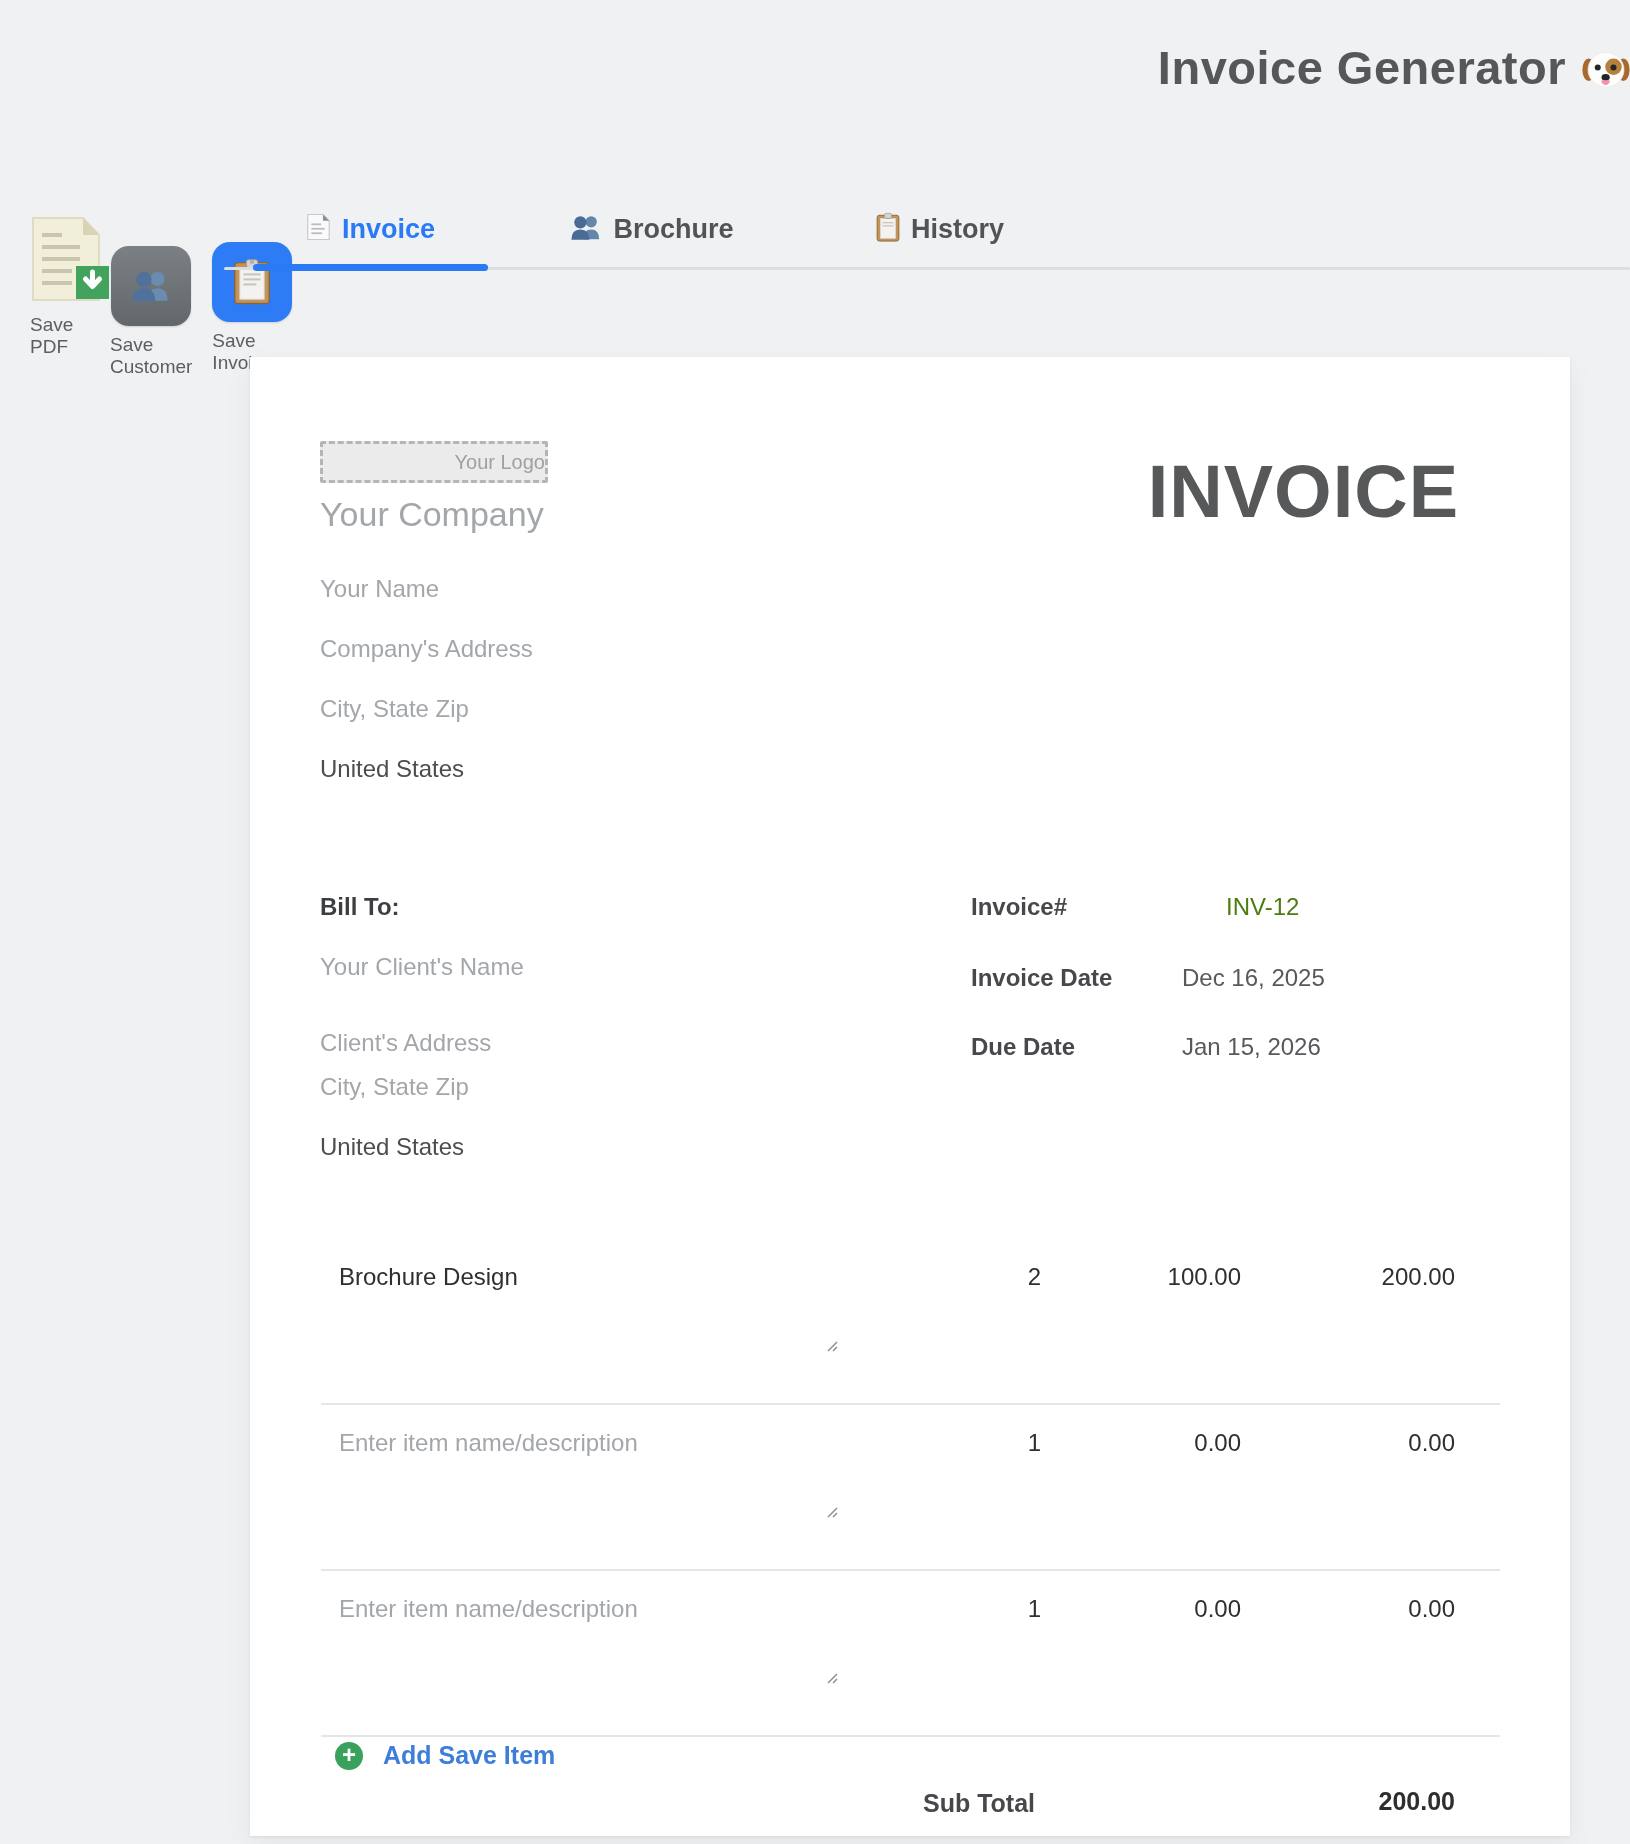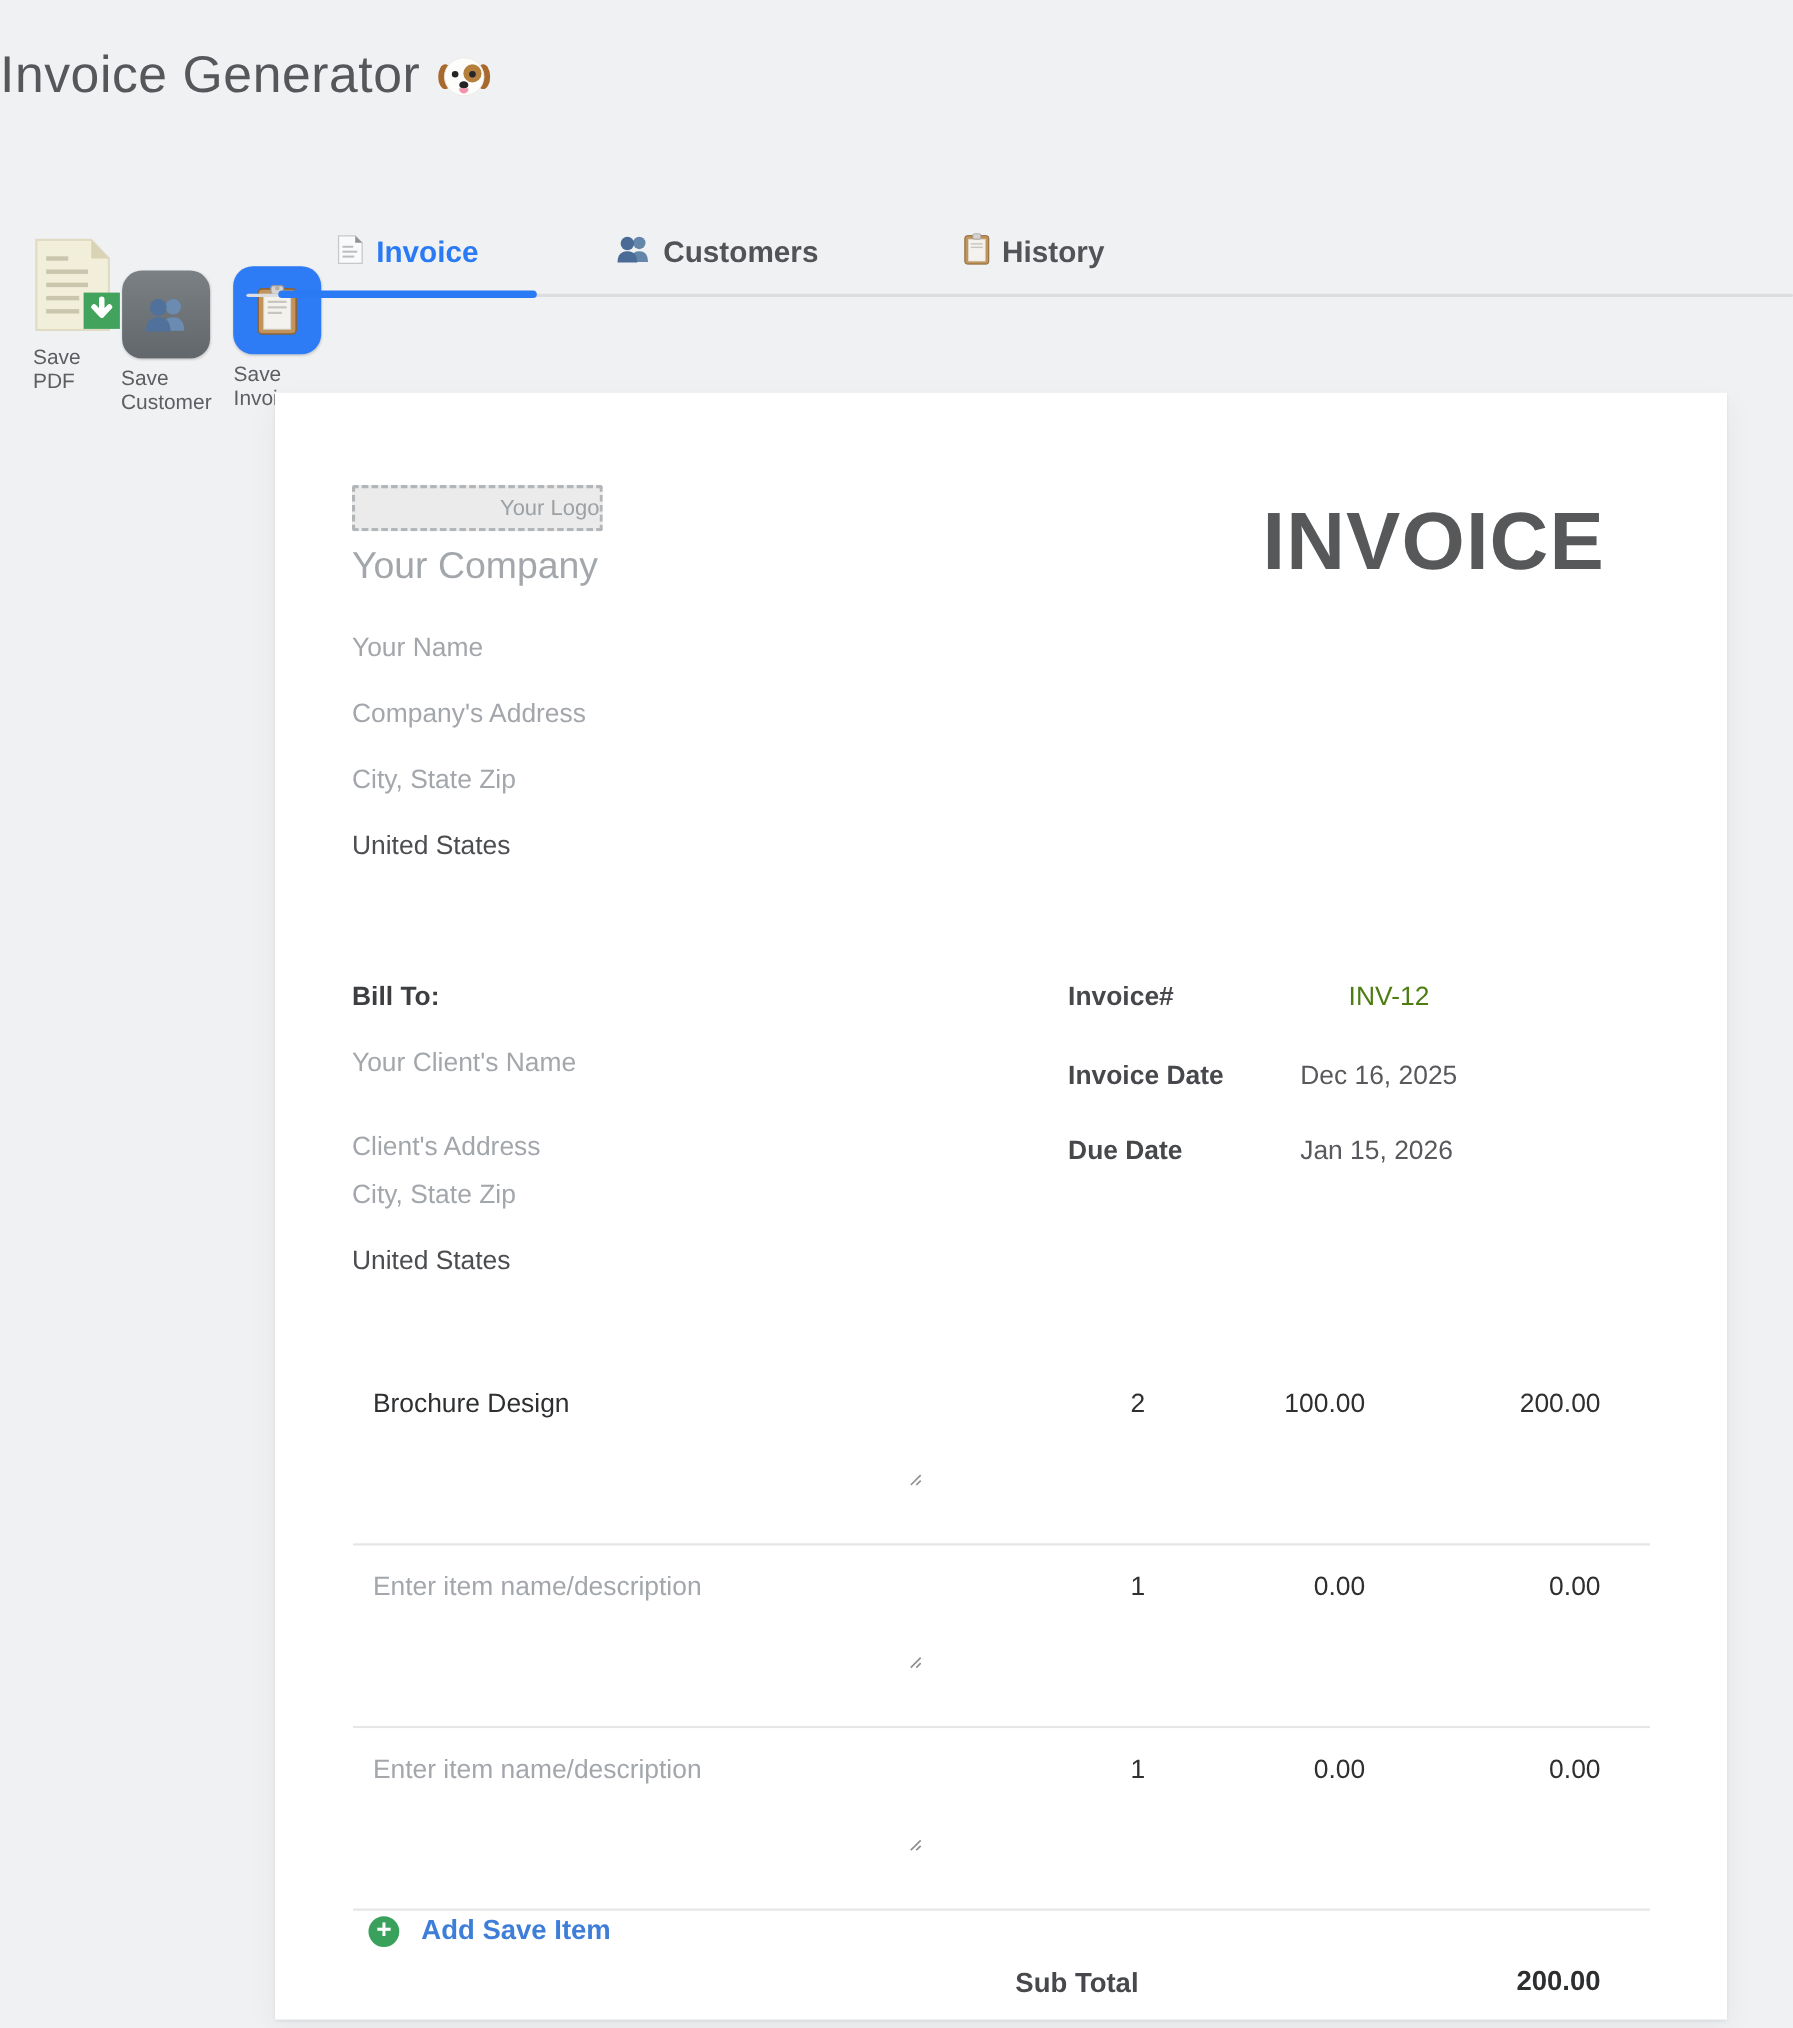--- a/index.html
+++ b/index.html
@@ -1,22 +1,22 @@
 <!DOCTYPE html>
 <html><head>
 <meta charset="utf-8">
 <style>
   html,body{margin:0;padding:0;}
   body{width:1630px;height:1844px;overflow:hidden;background:#f0f1f3;
        font-family:"Liberation Sans", sans-serif;color:#46484b;}
   .app{position:relative;width:1630px;height:1844px;background:#f0f1f3;}
 
   
-  .page-title{position:absolute;top:40px;left:0;width:100%;text-align:left;
-    font-size:47px;font-weight:400;color:#55575a;letter-spacing:.5px;}
+  .page-title{position:absolute;top:40px;left:0;width:100%;text-align:right;
+    font-size:47px;font-weight:700;color:#55575a;letter-spacing:.5px;}
   .page-title .dog{vertical-align:-9px;margin-left:16px;}
 
   
   .sidebar{position:absolute;left:30px;top:196px;width:180px;display:flex;align-items:center;}
   .side-item{display:flex;flex-direction:column;align-items:center;}
   .side-item .lbl{margin-top:8px;font-size:19px;color:#5c5e61;}
   .btn-square{width:80px;height:80px;border-radius:18px;display:flex;align-items:center;justify-content:center;
     box-shadow:0 1px 2px rgba(0,0,0,.15);cursor:pointer;}
   .btn-gray{background:linear-gradient(180deg,#7b8085,#62676c);}
   .btn-blue{background:#2e7bf6;}
@@ -141,21 +141,21 @@
     </svg></span>
     <span class="t-lbl">Invoice</span>
   </div>
   <div class="tab tab-customers">
     <span><svg width="32" height="27" viewBox="0 0 34 28">
       <circle cx="22.5" cy="8" r="6" fill="#6586ab"></circle>
       <path d="M14 26.5 q0 -10.5 8.5 -10.5 q8.5 0 8.5 10.5 z" fill="#6586ab"></path>
       <circle cx="11" cy="8.5" r="6.5" fill="#496b96"></circle>
       <path d="M1.5 27 q0 -11 9.5 -11 q9.5 0 9.5 11 z" fill="#496b96"></path>
     </svg></span>
-    <span class="t-lbl">Customers</span>
+    <span class="t-lbl">Brochure</span>
   </div>
   <div class="tab tab-history">
     <span><svg width="24" height="29" viewBox="0 0 26 32">
       <rect x="1" y="2.5" width="24" height="28.5" rx="2.5" fill="#c2945c" stroke="#8a6434" stroke-width="1"></rect>
       <rect x="4.5" y="6" width="17" height="22" fill="#f3f2ee" stroke="#d8d6cf" stroke-width="0.6"></rect>
       <rect x="7" y="10" width="12" height="1.4" fill="#c7c5bd"></rect>
       <rect x="7" y="13.5" width="12" height="1.4" fill="#c7c5bd"></rect>
       <rect x="9" y="0.5" width="8" height="5.5" rx="1.6" fill="#d6d4d0" stroke="#9a9896" stroke-width="0.8"></rect>
     </svg></span>
     <span class="t-lbl">History</span>

